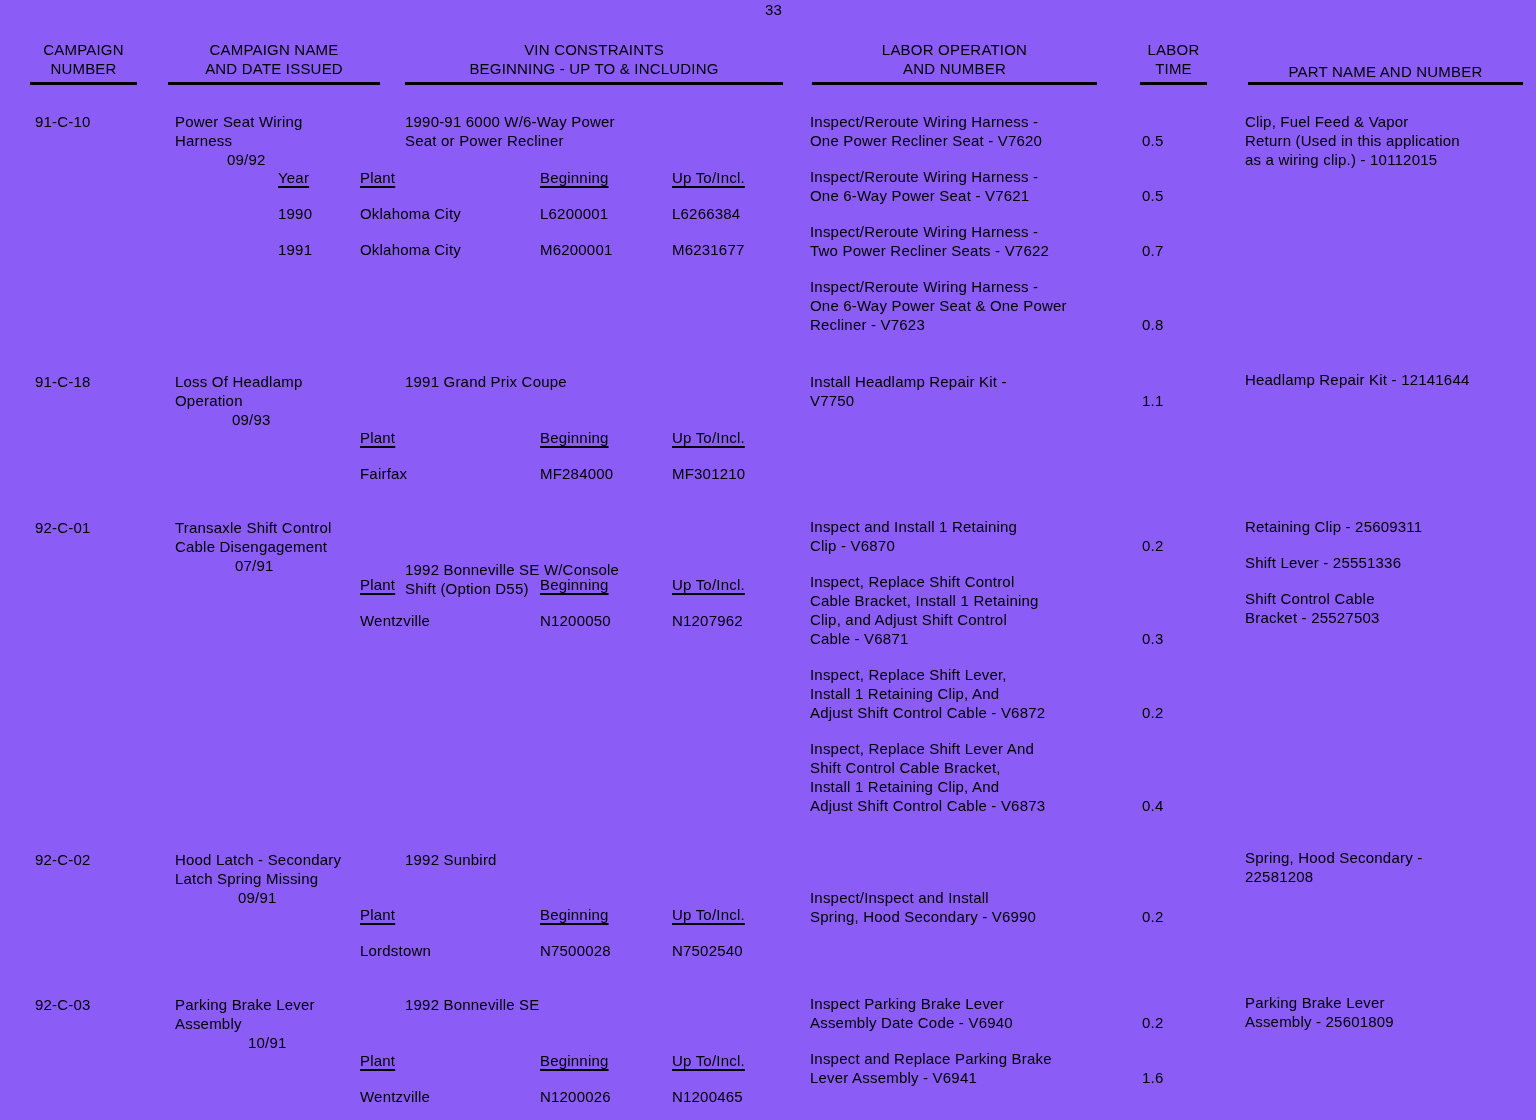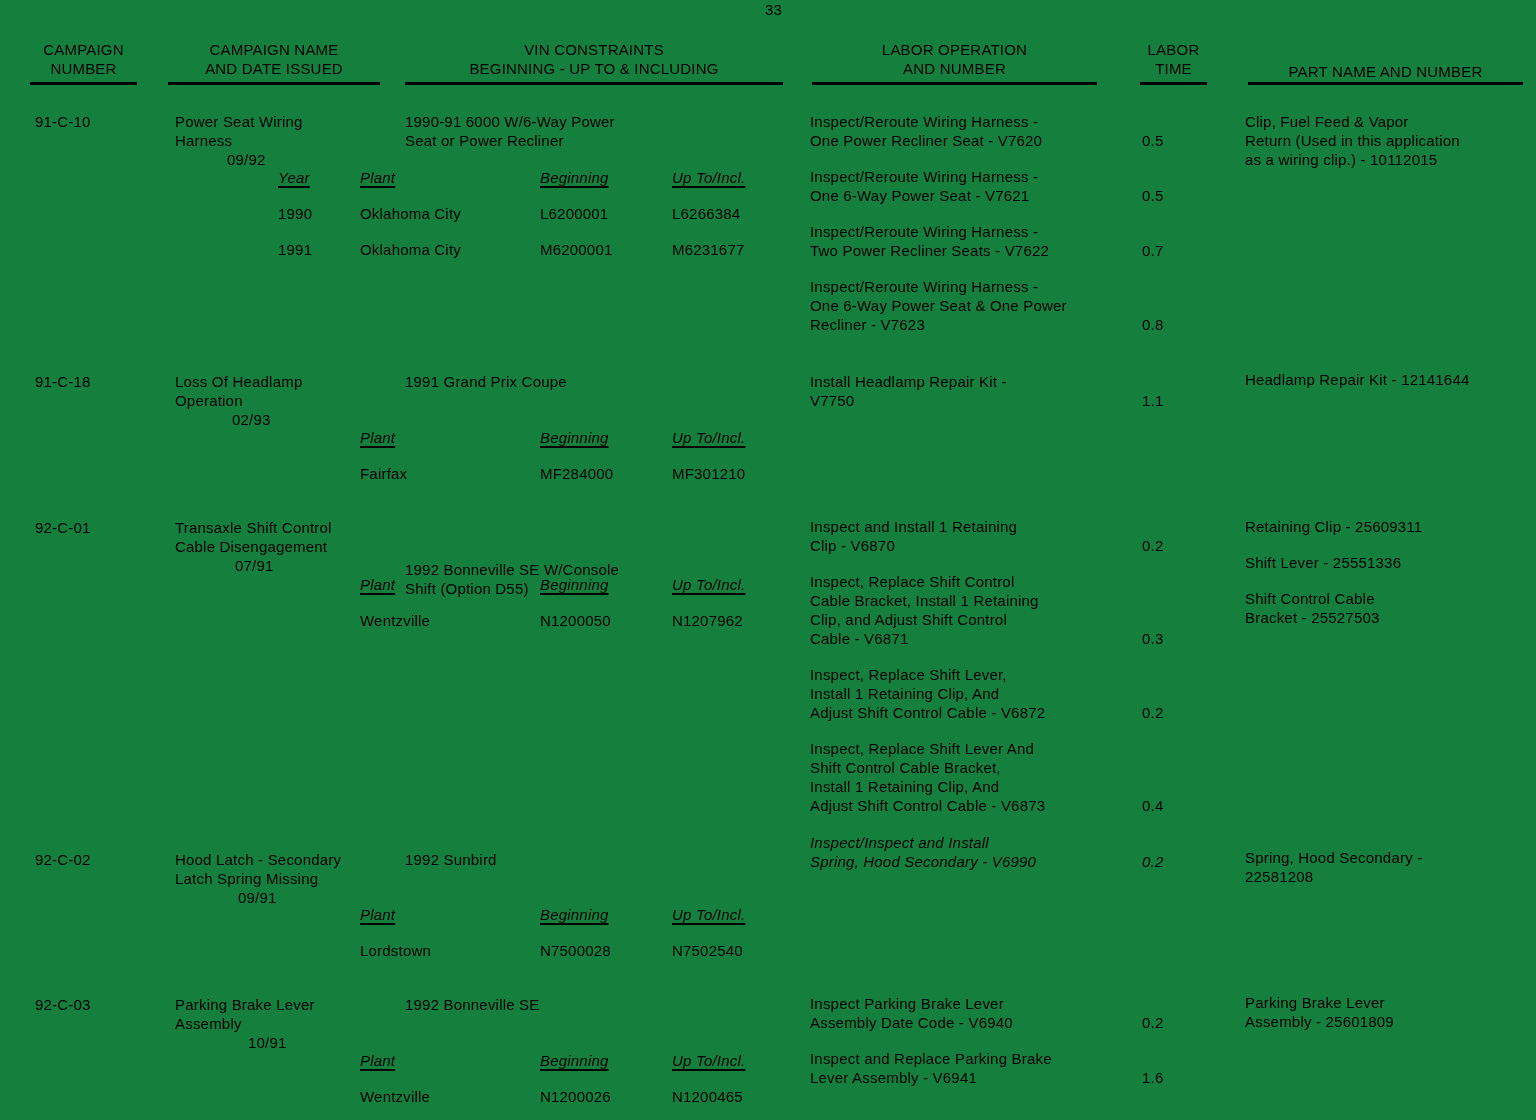--- a/index.html
+++ b/index.html
@@ -1,26 +1,26 @@
 <!DOCTYPE html>
 <html><head>
 <meta charset="utf-8">
 <style>
   * { margin:0; padding:0; box-sizing:border-box; }
   html,body { background:#e8e8e8; }
   .page {
-    position:relative; width:1536px; height:1120px; background:#15803d;
+    position:relative; width:1536px; height:1120px; background:#8b5cf6;
     font-family:"Liberation Sans", sans-serif; font-size:15px; line-height:19px;
     color:#000; letter-spacing:0.2px; overflow:hidden;
   }
   .abs { position:absolute; }
   .pre { white-space:pre-line; }
   .center { text-align:center; }
   .rule { position:absolute; height:0; border-top:3px solid #000; }
-  .ul { text-decoration:underline; text-underline-offset:3px; text-decoration-thickness:2px;font-style:italic; }
+  .ul { text-decoration:underline; text-underline-offset:3px; text-decoration-thickness:2px; }
   .vin-grid { display:grid; row-gap:17px; }
   .cols4 { grid-template-columns:82px 180px 132px 93px; }
   .cols3 { grid-template-columns:180px 132px 93px; }
   .ops { display:flex; flex-direction:column; row-gap:17px; width:385px; }
   .op { display:flex; align-items:flex-end; }
   .op .desc { width:332px; white-space:pre-line; }
   .op .time { width:50px; }
   .parts { display:flex; flex-direction:column; row-gap:17px; width:290px; }
 </style>
 </head>
@@ -105,21 +105,21 @@
 Return (Used in this application
 as a wiring clip.) - 10112015</div>
     </div>
   </div>
 
   <div>
     <div class="abs" style="left:35px; top:372px;">91-C-18</div>
     <div class="abs" style="left:175px; top:372px; width:210px;">
       <div class="pre">Loss Of Headlamp
 Operation</div>
-      <div style="margin-left:57px;">02/93</div>
+      <div style="margin-left:57px;">09/93</div>
     </div>
     <div class="abs pre" style="left:405px; top:372px; width:320px;">1991 Grand Prix Coupe</div>
 
     <div class="abs vin-grid cols3" style="left:360px; top:428px;">
       <div class="ul">Plant</div>
       <div class="ul">Beginning</div>
       <div class="ul">Up To/Incl.</div>
 
       <div>Fairfax</div>
       <div>MF284000</div>
@@ -207,21 +207,21 @@
     <div class="abs vin-grid cols3" style="left:360px; top:905px;">
       <div class="ul">Plant</div>
       <div class="ul">Beginning</div>
       <div class="ul">Up To/Incl.</div>
 
       <div>Lordstown</div>
       <div>N7500028</div>
       <div>N7502540</div>
     </div>
 
-    <div class="abs ops" style="left:810px; top:833px;font-style:italic;">
+    <div class="abs ops" style="left:810px; top:888px;">
       <div class="op">
         <div class="desc">Inspect/Inspect and Install
 Spring, Hood Secondary - V6990</div>
         <div class="time">0.2</div>
       </div>
     </div>
 
     <div class="abs parts" style="left:1245px; top:848px;justify-content:flex-end;">
       <div class="pre">Spring, Hood Secondary -
 22581208</div>

